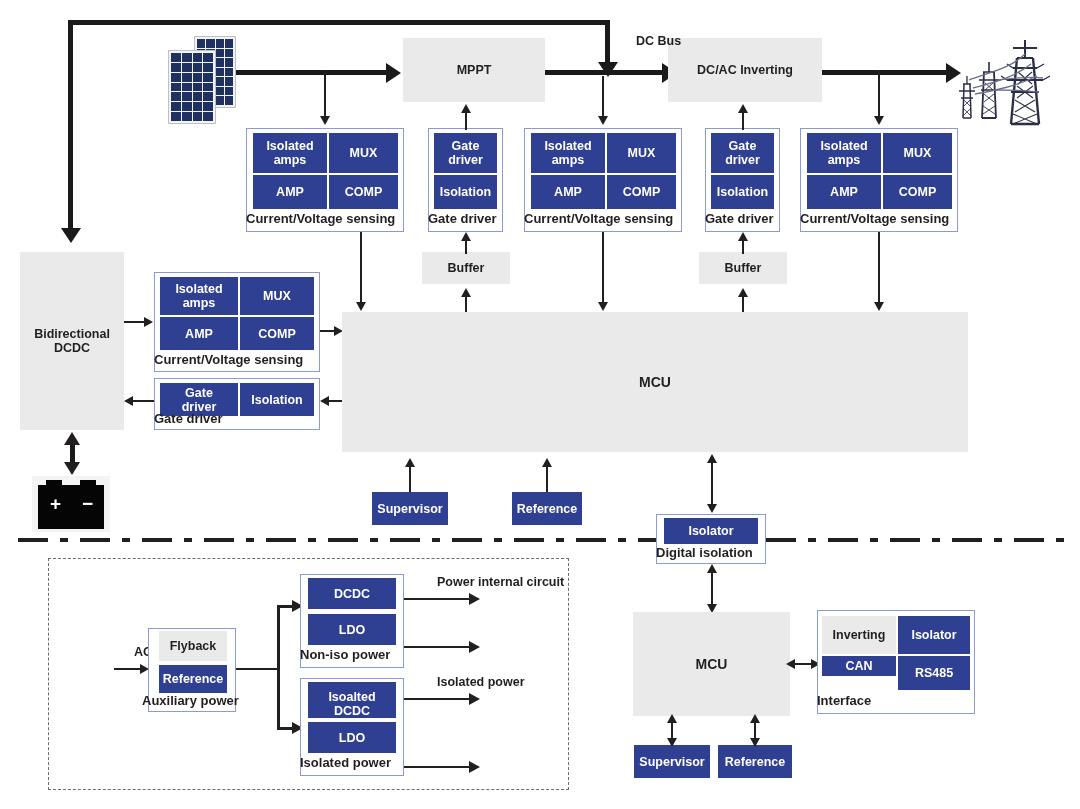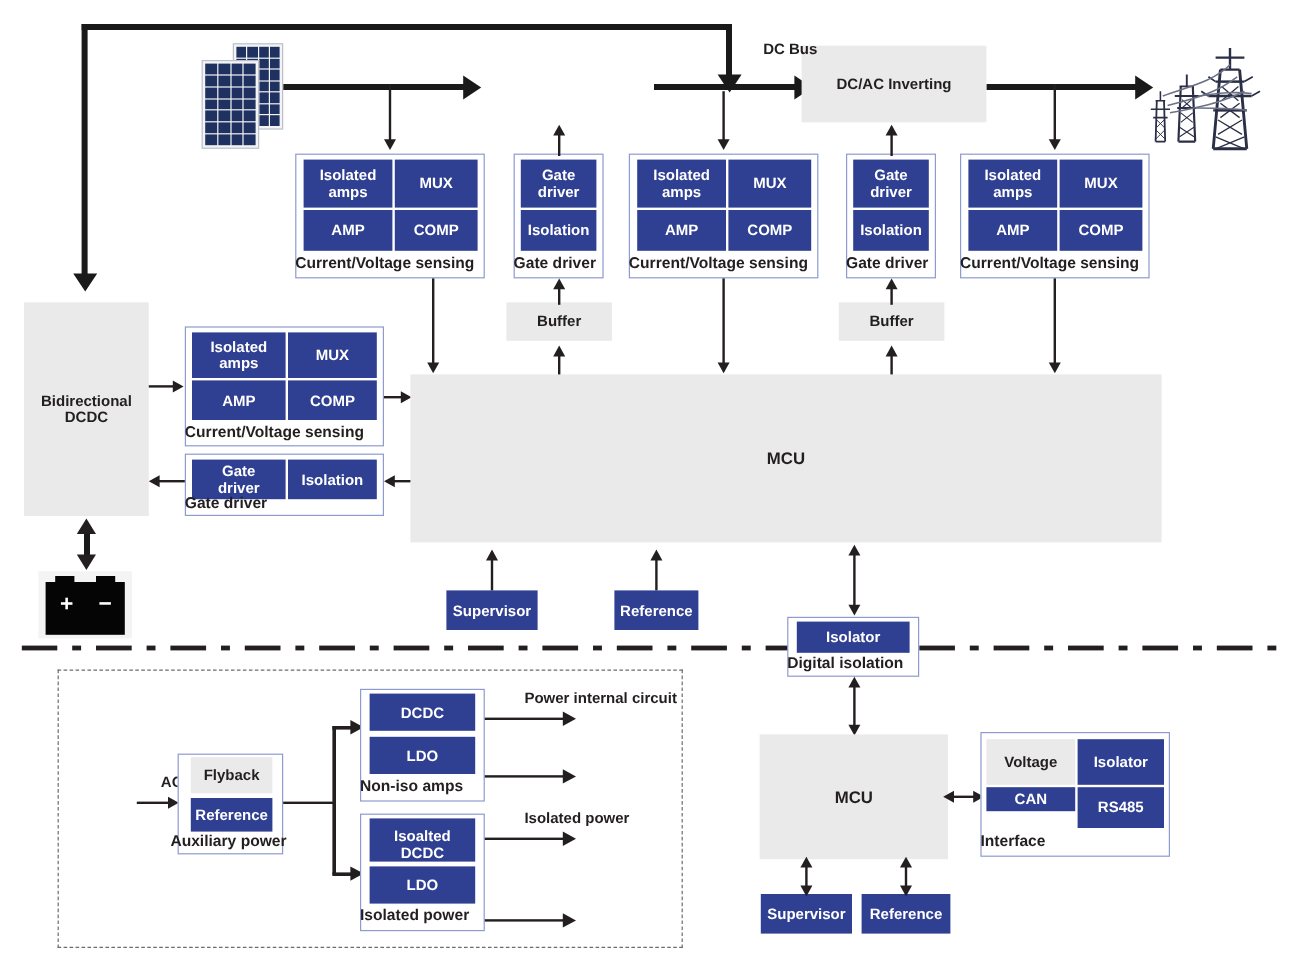--- a/index.html
+++ b/index.html
@@ -153,20 +153,23 @@
 
         <path d="M14 52 C36 44 56 40 70 26" stroke="#6b7085" stroke-width="1.3"></path>
         <path d="M18 60 C40 54 58 50 76 36" stroke="#6b7085" stroke-width="1.3"></path>
         <path d="M20 66 C42 62 62 58 82 48" stroke="#6b7085" stroke-width="1.3"></path>
         <path d="M44 52 C60 50 72 48 88 50" stroke="#6b7085" stroke-width="1.3"></path>
         <path d="M42 62 C60 62 70 62 84 64" stroke="#6b7085" stroke-width="1.3"></path>
       </g>
     </svg>
   </div>
 
+  <div class="gray" style="left:403px;top:38px;width:142px;height:64px;">
+    <span>MPPT</span>
+  </div>
   <div class="gray" style="left:668px;top:38px;width:154px;height:64px;align-items:center;">
     <span>DC/AC Inverting</span>
   </div>
   <div class="lbl" style="left:614px;top:34px;">DC Bus</div>
 
   <div class="grp" style="left:246px;top:128px;width:158px;height:104px;"></div>
   <div class="blue" style="left:253px;top:133px;width:74px;height:40px;">
     <span><span>Isolated</span><br><span>amps</span></span>
   </div>
   <div class="blue" style="left:329px;top:133px;width:69px;height:40px;">
@@ -375,21 +378,21 @@
   <div class="hl" style="left:277px;top:727px;width:18px;height:2.6px;"></div>
   <div class="ar ar-r" style="left:292px;top:721.5px;border-left-width:11px;border-top-width:6.5px;border-bottom-width:6.5px;"></div>
 
   <div class="grp" style="left:300px;top:574px;width:104px;height:94px;"></div>
   <div class="blue" style="left:308px;top:578px;width:88px;height:31px;">
     <span>DCDC</span>
   </div>
   <div class="blue" style="left:308px;top:614px;width:88px;height:31px;">
     <span>LDO</span>
   </div>
-  <div class="cap" style="left:300px;top:648px;width:104px;">Non-iso amps</div>
+  <div class="cap" style="left:300px;top:648px;width:104px;">Non-iso power</div>
 
   <div class="grp" style="left:300px;top:678px;width:104px;height:98px;"></div>
   <div class="blue" style="left:308px;top:682px;width:88px;height:36px;align-items:flex-end;">
     <span><span>Isoalted</span><br><span>DCDC</span></span>
   </div>
   <div class="blue" style="left:308px;top:722px;width:88px;height:31px;">
     <span>LDO</span>
   </div>
   <div class="cap" style="left:300px;top:756px;width:104px;">Isolated power</div>
 
@@ -422,21 +425,21 @@
   <div class="vl" style="left:754px;top:722px;height:20px;"></div>
   <div class="ar ar-u" style="left:749.5px;top:714px;"></div>
   <div class="ar ar-d" style="left:749.5px;top:738px;"></div>
 
   <div class="hl" style="left:793px;top:663px;width:24px;"></div>
   <div class="ar ar-l" style="left:786px;top:658.5px;"></div>
   <div class="ar ar-r" style="left:811px;top:658.5px;"></div>
 
   <div class="grp" style="left:817px;top:610px;width:158px;height:104px;"></div>
   <div class="gray" style="left:822px;top:616px;width:74px;height:38px;">
-    <span>Voltage</span>
+    <span>Inverting</span>
   </div>
   <div class="blue" style="left:898px;top:616px;width:72px;height:38px;">
     <span>Isolator</span>
   </div>
   <div class="blue" style="left:822px;top:656px;width:74px;height:20px;">
     <span>CAN</span>
   </div>
   <div class="blue" style="left:898px;top:656px;width:72px;height:34px;">
     <span>RS485</span>
   </div>

